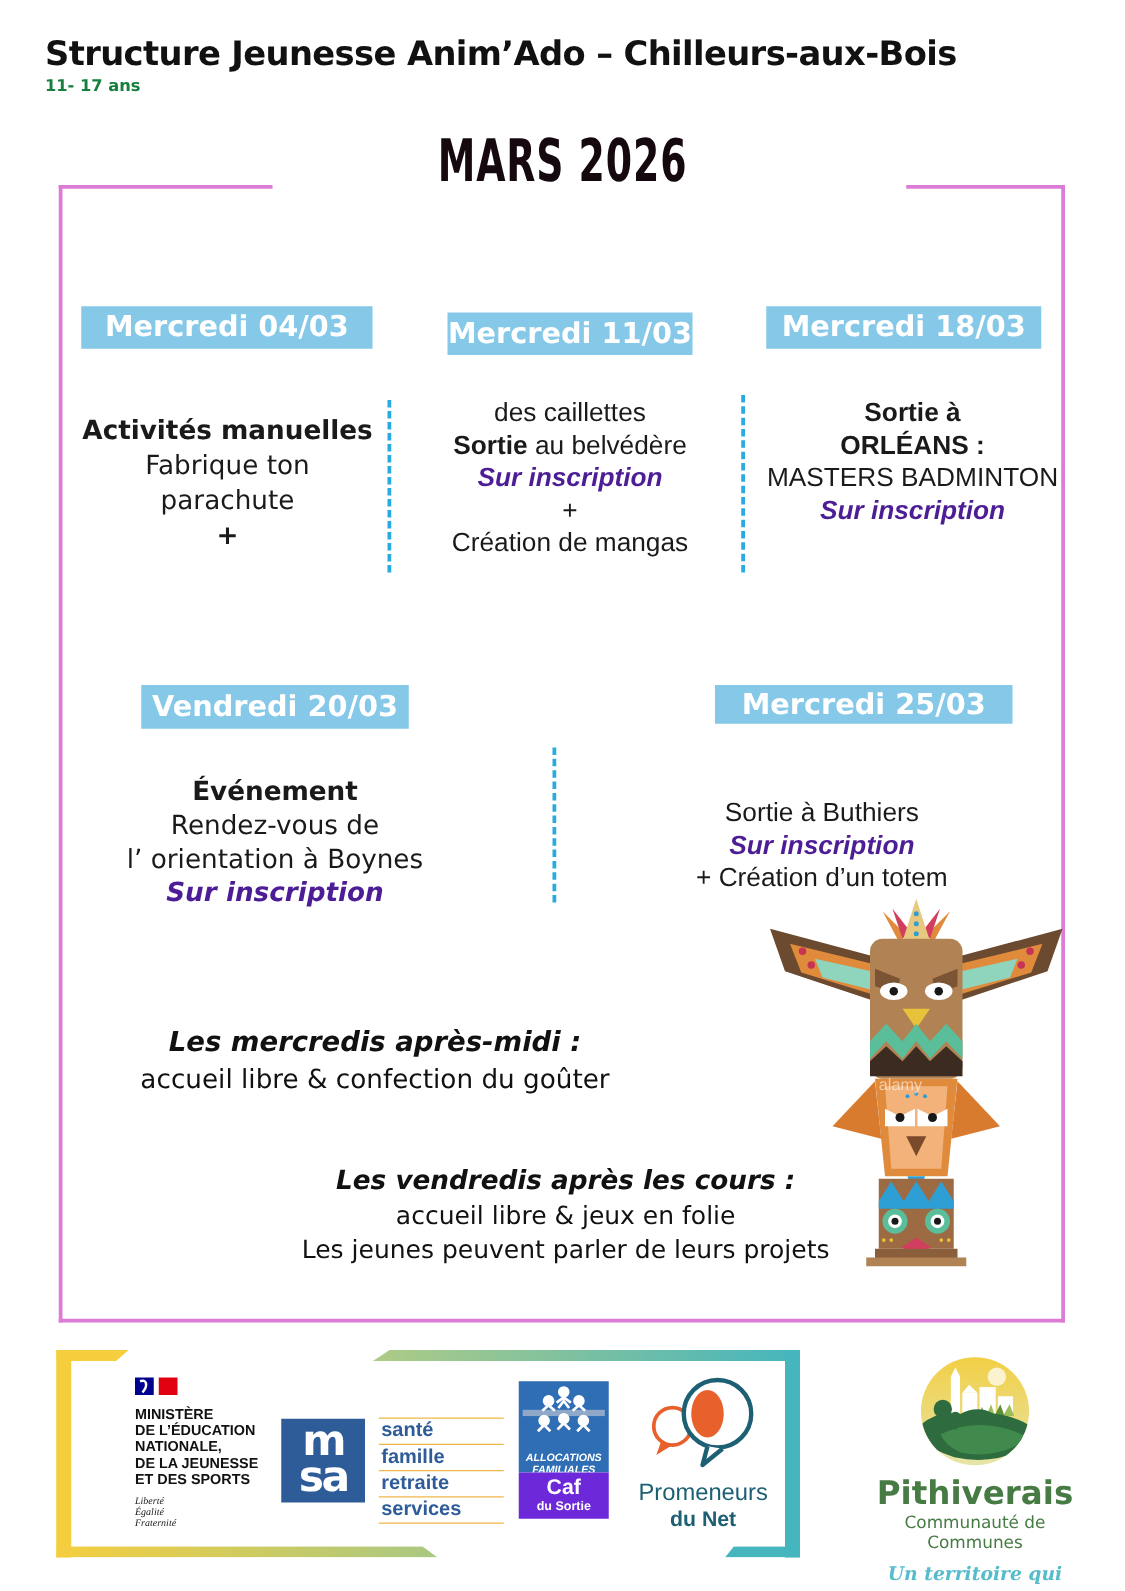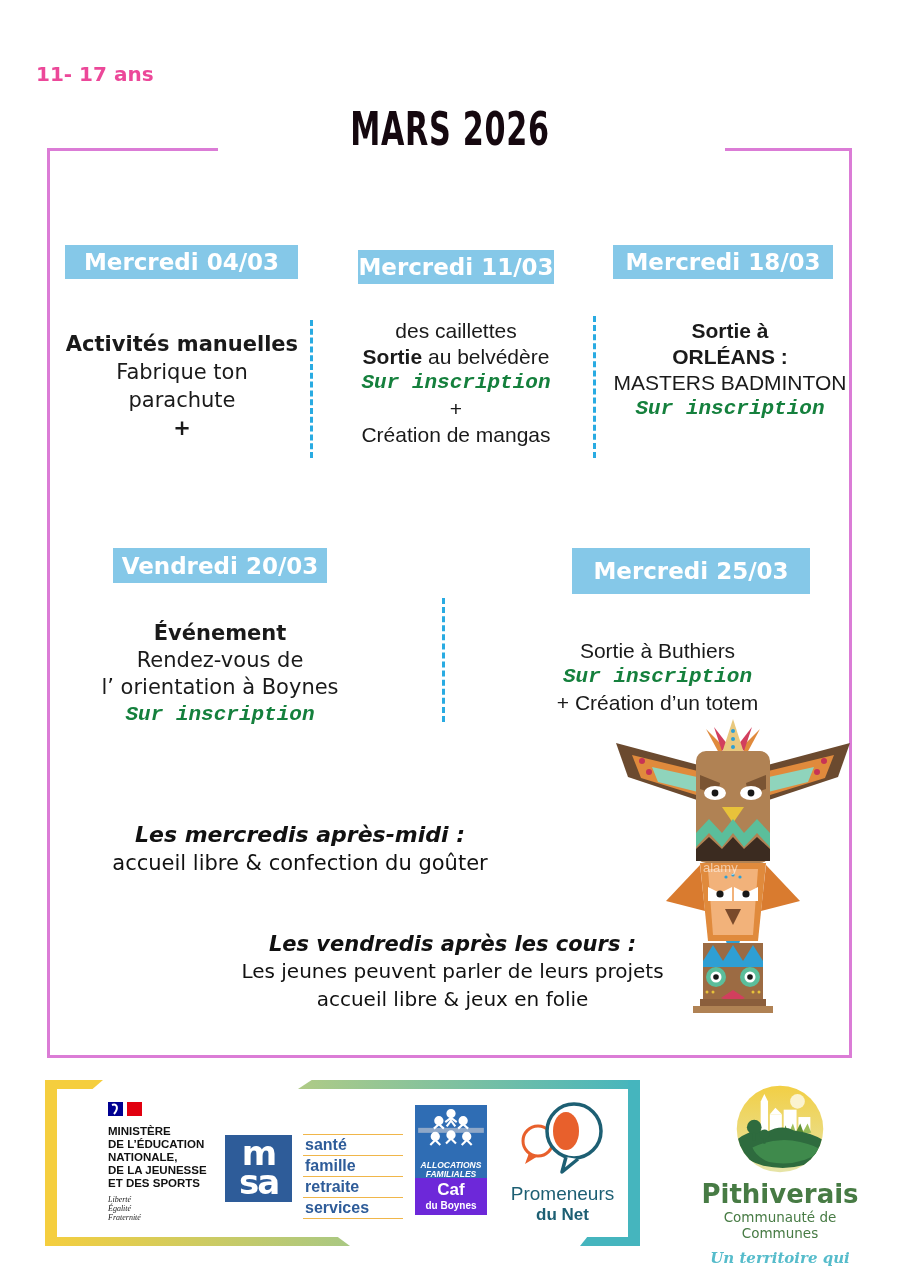--- a/index.html
+++ b/index.html
@@ -2,40 +2,40 @@
 <html><head>
 <meta charset="utf-8">
 <style>
   * { margin:0; padding:0; box-sizing:border-box; }
   body { background:#ffffff; font-family:"Liberation Sans", sans-serif; }
   .page { position:relative; width:900px; height:1273px; background:#fff; overflow:hidden; }
   .abs { position:absolute; }
 
   .main-title { left:36px; top:28px; font-size:27px; font-weight:bold; color:#111;
                 font-family:"DejaVu Sans", sans-serif; letter-spacing:-0.5px; }
-  .sub-title  { left:36px; top:62px; font-size:20px; font-weight:bold; color:#ec4899;
+  .sub-title  { left:36px; top:62px; font-size:13px; font-weight:bold; color:#15803d;
                 font-family:"DejaVu Sans", sans-serif; }
   .month-title{ left:0; top:104px; width:900px; text-align:center; font-size:42px; font-weight:bold;
                 color:#15080f; font-family:"DejaVu Sans", sans-serif;
                 transform:scale(0.72,1.12); letter-spacing:1px; }
 
   
   .frame-box { left:47px; top:148px; width:805px; height:910px;
                border-left:3px solid #DB7CD6; border-right:3px solid #DB7CD6; border-bottom:3px solid #DB7CD6; }
   .frame-top-left  { left:47px;  top:148px; width:171px; height:3px; background:#DB7CD6; }
   .frame-top-right { left:725px; top:148px; width:127px; height:3px; background:#DB7CD6; }
 
   .date-header { background:#85C8E8; color:#fff; font-weight:bold; font-size:23px;
                  font-family:"DejaVu Sans", sans-serif; display:flex; align-items:center; justify-content:center; }
 
   .event { text-align:center; color:#1a1a1a; font-size:21px; line-height:27px; }
   .font-round { font-family:"DejaVu Sans", sans-serif; }
   .font-plain { font-family:"Liberation Sans", sans-serif; line-height:26px; }
   .b { font-weight:bold; }
-  .note { color:#15803d; font-weight:bold; font-style:italic;font-family:Liberation Mono, monospace; }
+  .note { color:#4c1d95; font-weight:bold; font-style:italic; }
 
   .dash { border-left:3px dashed #29ABE2; width:0; }
 
   .info-title { font-weight:bold; font-style:italic; font-family:"DejaVu Sans", sans-serif; color:#111; }
   .info-text  { font-family:"DejaVu Sans", sans-serif; color:#111; }
 
   
   .fl-vert { left:45px; top:1080px; width:12px; height:166px; background:#F5CE3E; }
   .ft-left { left:45px; top:1080px; width:58px; height:9px; background:#F5CE3E;
              clip-path:polygon(0 0,100% 0,82% 100%,0 100%); }
@@ -78,20 +78,21 @@
   .pith-slogan { color:#56BCCB; font-size:15px; font-weight:bold; font-style:italic;
                  font-family:"DejaVu Serif", serif; }
 
   .watermark { color:rgba(255,255,255,0.55); font-size:13px; font-family:"Liberation Sans", sans-serif; }
 </style>
 </head>
 <body>
 
 <div class="page">
 
+  <div class="abs main-title">Structure Jeunesse Anim’Ado – Chilleurs-aux-Bois</div>
   <div class="abs sub-title">11- 17 ans</div>
   <div class="abs month-title">MARS 2026</div>
 
   <div class="abs frame-box"></div>
   <div class="abs frame-top-left"></div>
   <div class="abs frame-top-right"></div>
 
   <div class="abs date-header" style="left:65px; top:245px; width:233px; height:34px;">
       <span>Mercredi 04/03</span>
     </div>
@@ -123,21 +124,21 @@
     <div>MASTERS BADMINTON</div>
     <div class="note">Sur inscription</div>
   </div>
 
   <div class="abs dash" style="left:310px; top:320px; height:138px;"></div>
   <div class="abs dash" style="left:593px; top:316px; height:142px;"></div>
 
   <div class="abs date-header" style="left:113px; top:548px; width:214px; height:35px;">
       <span>Vendredi 20/03</span>
     </div>
-  <div class="abs date-header" style="left:572px; top:548px; width:238px; height:46px;">
+  <div class="abs date-header" style="left:572px; top:548px; width:238px; height:31px;">
       <span>Mercredi 25/03</span>
     </div>
 
   <div class="abs event font-round" style="left:85px; top:620px; width:270px; line-height:27px;">
     <div class="b">Événement</div>
     <div>Rendez-vous de</div>
     <div>l’ orientation à Boynes</div>
     <div class="note">Sur inscription</div>
   </div>
 
@@ -149,22 +150,22 @@
 
   <div class="abs dash" style="left:442px; top:598px; height:124px;"></div>
 
   <div class="abs" style="left:90px; top:822px; width:420px; text-align:center;">
     <div class="info-title" style="font-size:22px;">Les mercredis après-midi :</div>
     <div class="info-text" style="font-size:21px; margin-top:4px;">accueil libre &amp; confection du goûter</div>
   </div>
 
   <div class="abs" style="left:225px; top:932px; width:455px; text-align:center;">
     <div class="info-title" style="font-size:21px;">Les vendredis après les cours :</div>
+    <div class="info-text" style="font-size:20px; margin-top:4px;">accueil libre &amp; jeux en folie</div>
     <div class="info-text" style="font-size:20px; margin-top:3px;">Les jeunes peuvent parler de leurs projets</div>
-    <div class="info-text" style="font-size:20px; margin-top:4px;">accueil libre &amp; jeux en folie</div>
   </div>
 
   <div class="abs" style="left:608px; top:715px; width:250px; height:300px;">
     <svg width="250" height="300" viewBox="0 0 250 300">
 
       <g>
         <polygon points="98,52 8,28 20,62 98,88" fill="#6B4A2F"></polygon>
         <polygon points="98,58 24,40 33,63 98,83" fill="#E08A3C"></polygon>
         <polygon points="98,64 44,52 50,67 98,79" fill="#8FD4BC"></polygon>
         <circle cx="34" cy="46" r="3" fill="#C73355"></circle>
@@ -288,21 +289,21 @@
           <path d="M65,56 L72,49 L79,56" fill="none"></path>
       </g>
     </svg>
     <div class="caf-alloc">
       <div>ALLOCATIONS</div>
       <div>FAMILIALES</div>
     </div>
   </div>
   <div class="abs caf-teal">
     <div style="font-size:17px; font-weight:bold; margin-top:2px;">Caf</div>
-    <div style="font-size:10px; font-weight:bold;">du Boynes</div>
+    <div style="font-size:10px; font-weight:bold;">du Sortie</div>
   </div>
 
   <div class="abs" style="left:505px; top:1095px; width:115px; text-align:center;">
     <svg width="100" height="82" viewBox="0 0 100 82" style="margin-left:6px;">
       <circle cx="22" cy="46" r="15" fill="none" stroke="#E8602C" stroke-width="3"></circle>
       <path d="M13,58 L9,69 L22,61 Z" fill="#E8602C"></path>
       <circle cx="58" cy="36" r="27" fill="#fff" stroke="#1D5F73" stroke-width="3.5"></circle>
       <ellipse cx="50" cy="36" rx="13" ry="19" fill="#E8602C"></ellipse>
       <path d="M50,62 L46,77 L62,64" fill="#fff" stroke="#1D5F73" stroke-width="3.5" stroke-linejoin="round"></path>
     </svg>

